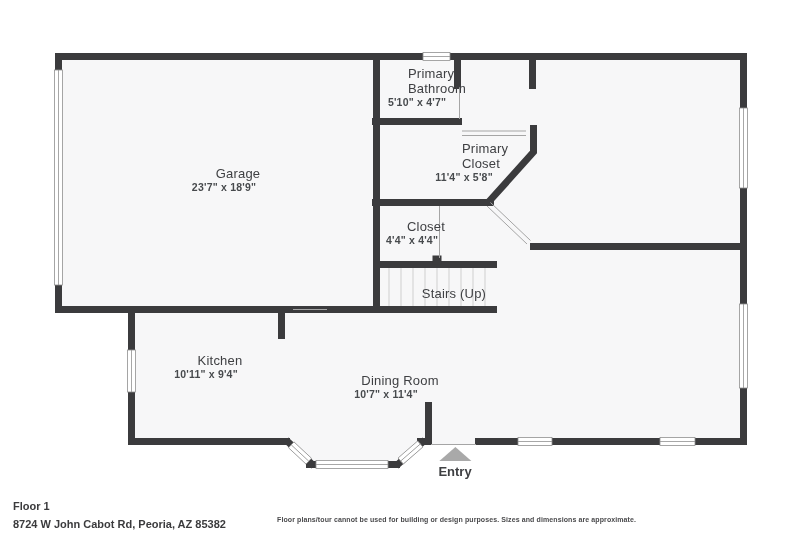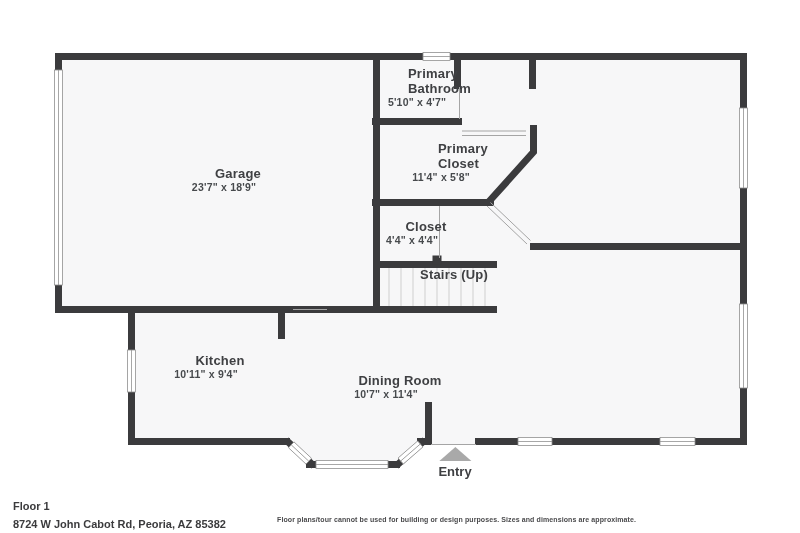--- a/index.html
+++ b/index.html
@@ -6,21 +6,21 @@
   .canvas{
     position:relative;width:800px;height:533px;background:#ffffff;
     font-family:"Liberation Sans","DejaVu Sans",sans-serif;overflow:hidden;
   }
   .plan-svg{position:absolute;left:0;top:0;}
   .room-label{
     position:absolute;transform:translateX(-50%);text-align:center;
     color:#3f4043;white-space:nowrap;
   }
   .room-label.wrap{white-space:normal;}
-  .room-name{font-size:13px;font-weight:700;line-height:15px;letter-spacing:.2px;padding-left:28px;}
+  .room-name{font-size:13px;font-weight:400;line-height:15px;letter-spacing:.2px;padding-left:28px;}
   .room-dims{font-size:10.5px;font-weight:600;line-height:13px;color:#474a4d;letter-spacing:.2px;}
   .entry-wrap{position:absolute;left:455px;top:447px;transform:translateX(-50%);text-align:center;}
   .entry-triangle{
     width:0;height:0;margin:0 auto 3px auto;
     border-left:16px solid transparent;border-right:16px solid transparent;
     border-bottom:14px solid #a9a9a9;
   }
   .entry-text{font-size:13px;font-weight:700;color:#3f4043;text-align:right;}
   .footer-address{position:absolute;left:13px;top:498px;font-size:11px;font-weight:700;color:#3b3b3d;margin-top:20px;}
   .footer-floor{position:absolute;left:13px;top:500px;font-size:11px;font-weight:700;color:#3b3b3d;}
@@ -109,32 +109,32 @@
   <div class="room-label" style="left:224px;top:166px;">
     <div class="room-name">Garage</div>
     <div class="room-dims">23'7" x 18'9"</div>
   </div>
 
   <div class="room-label wrap" style="left:417px;top:66px;width:74px;">
     <div class="room-name">Primary Bathroom</div>
     <div class="room-dims">5'10" x 4'7"</div>
   </div>
 
-  <div class="room-label wrap" style="left:440px;top:141px;width:60px;text-align:right;">
+  <div class="room-label wrap" style="left:464px;top:141px;width:60px;">
     <div class="room-name">Primary Closet</div>
     <div class="room-dims" style="white-space:nowrap;">11'4" x 5'8"</div>
   </div>
 
 
   <div class="room-label" style="left:412px;top:219px;">
     <div class="room-name">Closet</div>
     <div class="room-dims">4'4" x 4'4"</div>
   </div>
 
-  <div class="room-label" style="left:440px;top:267px;">
+  <div class="room-label" style="left:440px;top:286px;">
     <div class="room-name">Stairs (Up)</div>
   </div>
 
 
   <div class="room-label" style="left:206px;top:353px;">
     <div class="room-name">Kitchen</div>
     <div class="room-dims">10'11" x 9'4"</div>
   </div>
 
   <div class="room-label" style="left:354px;top:373px;margin-left:32px;">

